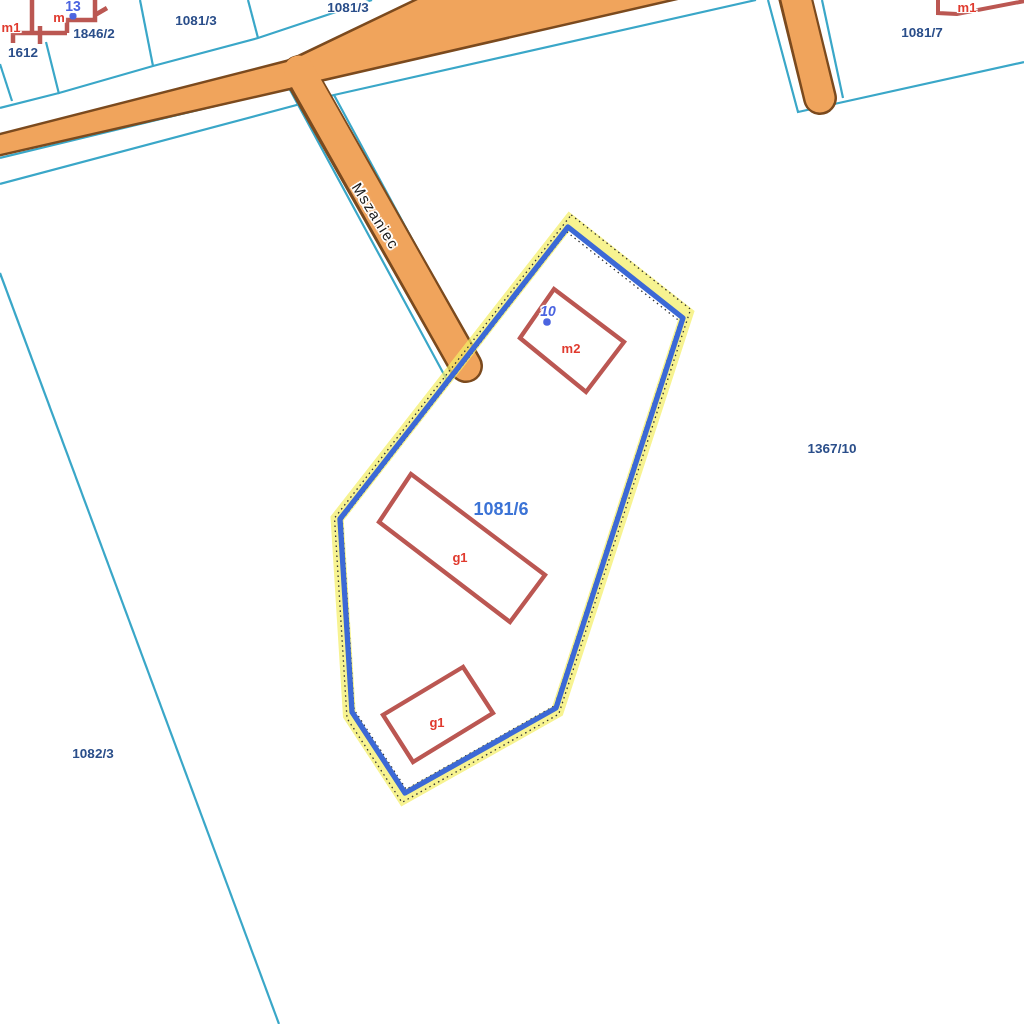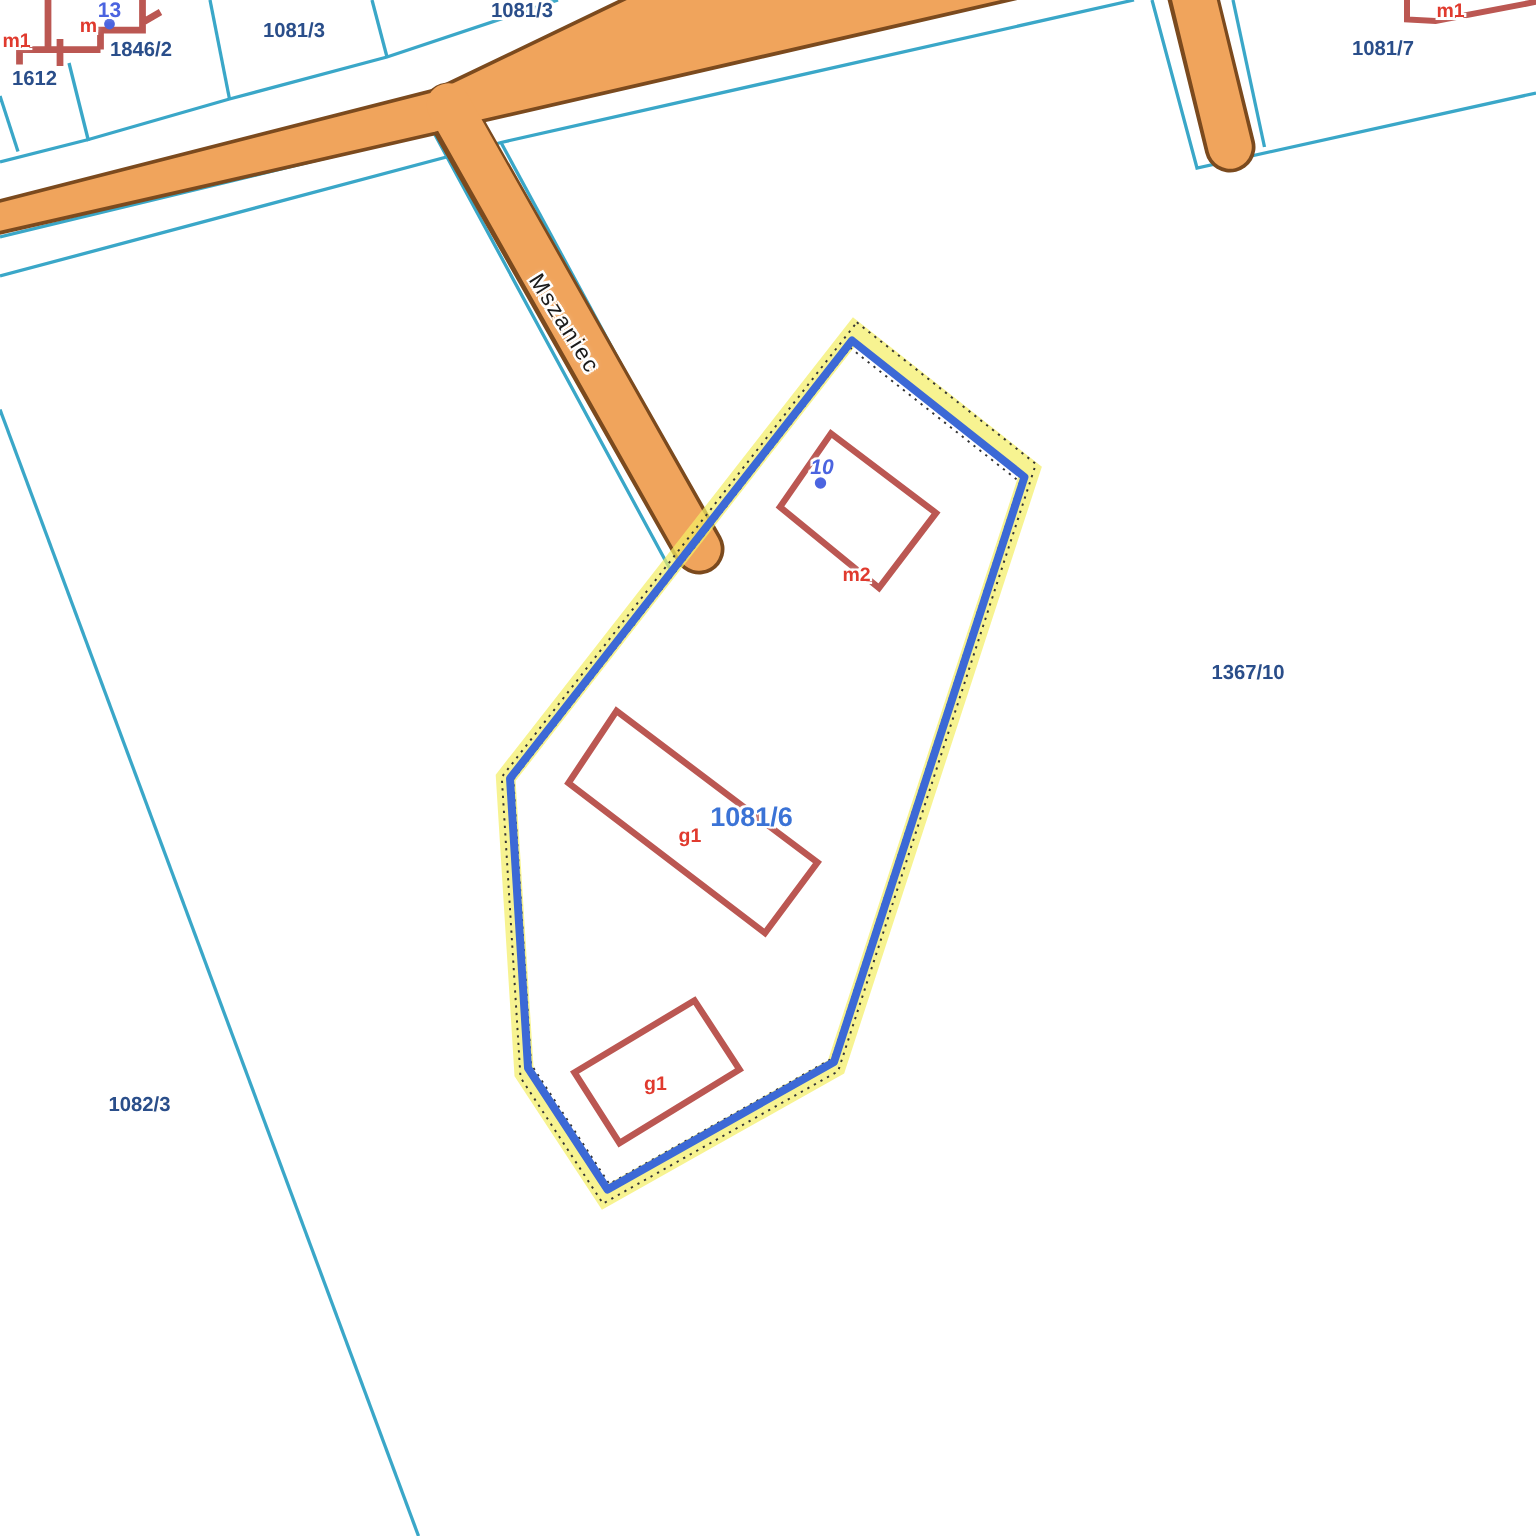--- a/index.html
+++ b/index.html
@@ -81,20 +81,20 @@
   <span class="lbl address-lbl" style="left:73px;top:6px;">13</span>
   <span class="lbl building-lbl" style="left:59px;top:17px;">m</span>
   <span class="lbl parcel-lbl" style="left:23px;top:52px;">1612</span>
   <span class="lbl parcel-lbl" style="left:94px;top:33px;">1846/2</span>
   <span class="lbl parcel-lbl" style="left:196px;top:20px;">1081/3</span>
   <span class="lbl parcel-lbl" style="left:300px;top:7px;margin-left:48px;">1081/3</span>
   <span class="lbl parcel-lbl" style="left:922px;top:32px;">1081/7</span>
   <span class="lbl building-lbl" style="left:967px;top:7px;">m1</span>
   <span class="lbl parcel-lbl" style="left:832px;top:448px;">1367/10</span>
   <span class="lbl street-lbl" style="left:376px;top:216px;">Mszaniec</span>
-  <span class="lbl parcel-lbl-selected" style="left:501px;top:509px;margin-top:36px;">1081/6</span>
+  <span class="lbl parcel-lbl-selected" style="left:501px;top:509px;">1081/6</span>
   <span class="lbl address-lbl" style="left:548px;top:311px;font-style:italic;">10</span>
-  <span class="lbl building-lbl" style="left:571px;top:348px;margin-top:35px;">m2</span>
+  <span class="lbl building-lbl" style="left:571px;top:348px;">m2</span>
   <span class="lbl building-lbl" style="left:460px;top:557px;">g1</span>
   <span class="lbl building-lbl" style="left:437px;top:722px;">g1</span>
-  <span class="lbl parcel-lbl" style="left:93px;top:736px;">1082/3</span>
+  <span class="lbl parcel-lbl" style="left:93px;top:753px;">1082/3</span>
 
 </div>
 
 </body></html>

